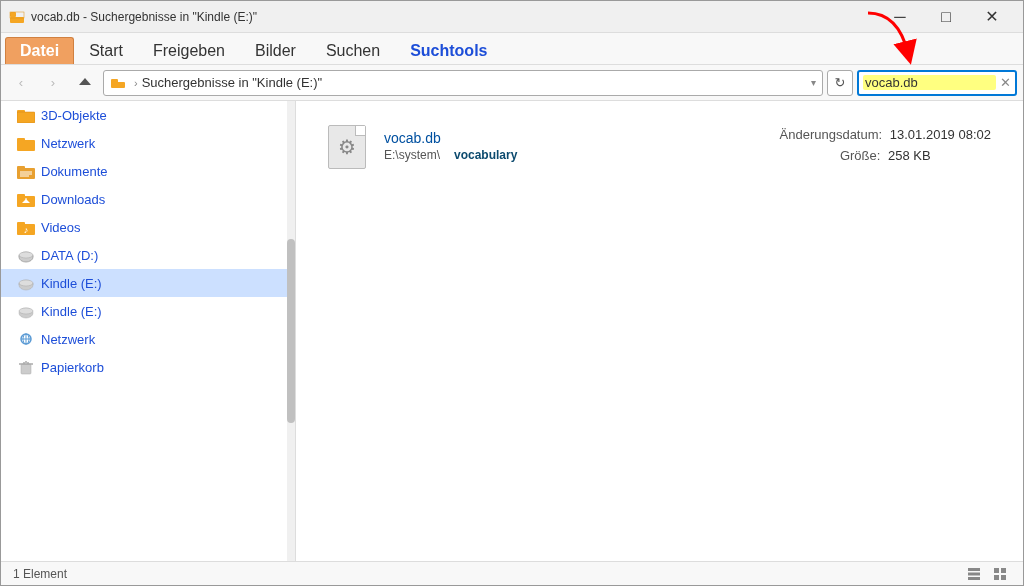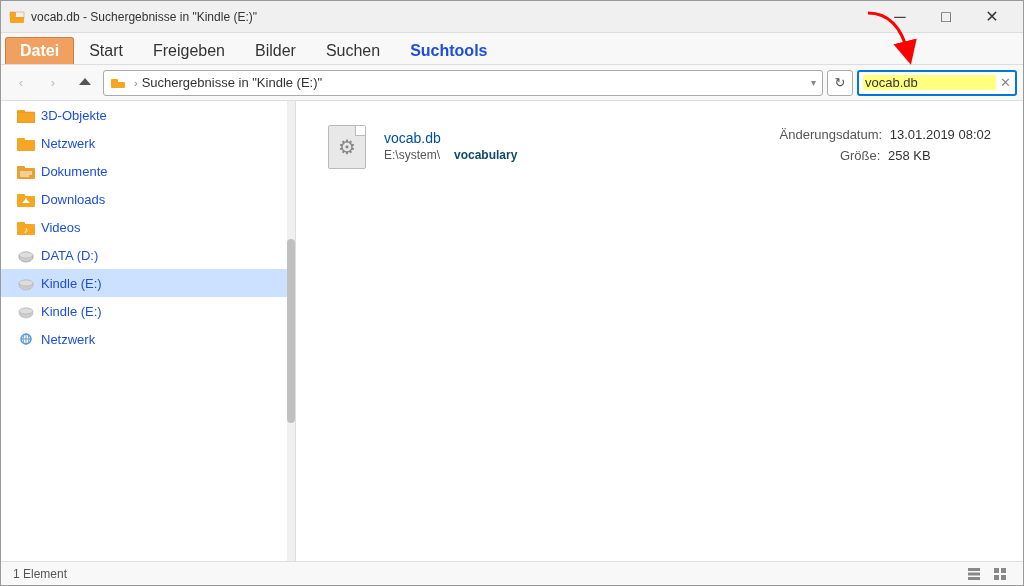--- a/index.html
+++ b/index.html
@@ -461,20 +461,32 @@
     <div class="sidebar-item">
       <span class="sidebar-item-icon">
         <svg width="18" height="15" viewBox="0 0 18 15">
             <circle cx="9" cy="7" r="5" fill="none" stroke="#5b9bd5" stroke-width="1.5"></circle>
             <line x1="9" y1="2" x2="9" y2="12" stroke="#5b9bd5" stroke-width="1"></line>
             <ellipse cx="9" cy="7" rx="3" ry="5" fill="none" stroke="#5b9bd5" stroke-width="1"></ellipse>
             <line x1="4" y1="7" x2="14" y2="7" stroke="#5b9bd5" stroke-width="1"></line>
           </svg>
       </span>
       <span>Netzwerk</span>
+    </div>
+    <div class="sidebar-item">
+      <span class="sidebar-item-icon">
+        <svg width="18" height="15" viewBox="0 0 18 15">
+            <rect x="4" y="4" width="10" height="10" rx="1" fill="#ccc" stroke="#aaa" stroke-width="0.5"></rect>
+            <line x1="2" y1="4" x2="16" y2="4" stroke="#aaa" stroke-width="1.5"></line>
+            <line x1="7" y1="4" x2="7" y2="2" stroke="#aaa" stroke-width="1.5"></line>
+            <line x1="11" y1="4" x2="11" y2="2" stroke="#aaa" stroke-width="1.5"></line>
+            <line x1="8" y1="2" x2="10" y2="2" stroke="#aaa" stroke-width="1.5"></line>
+          </svg>
+      </span>
+      <span>Papierkorb</span>
     </div>
 
     <div class="scrollbar-track">
       <div class="scrollbar-thumb" style="top:30%; height:40%;"></div>
     </div>
   </div>
 
   <div class="content-area">
     <div class="file-item">
       <div class="file-icon">

